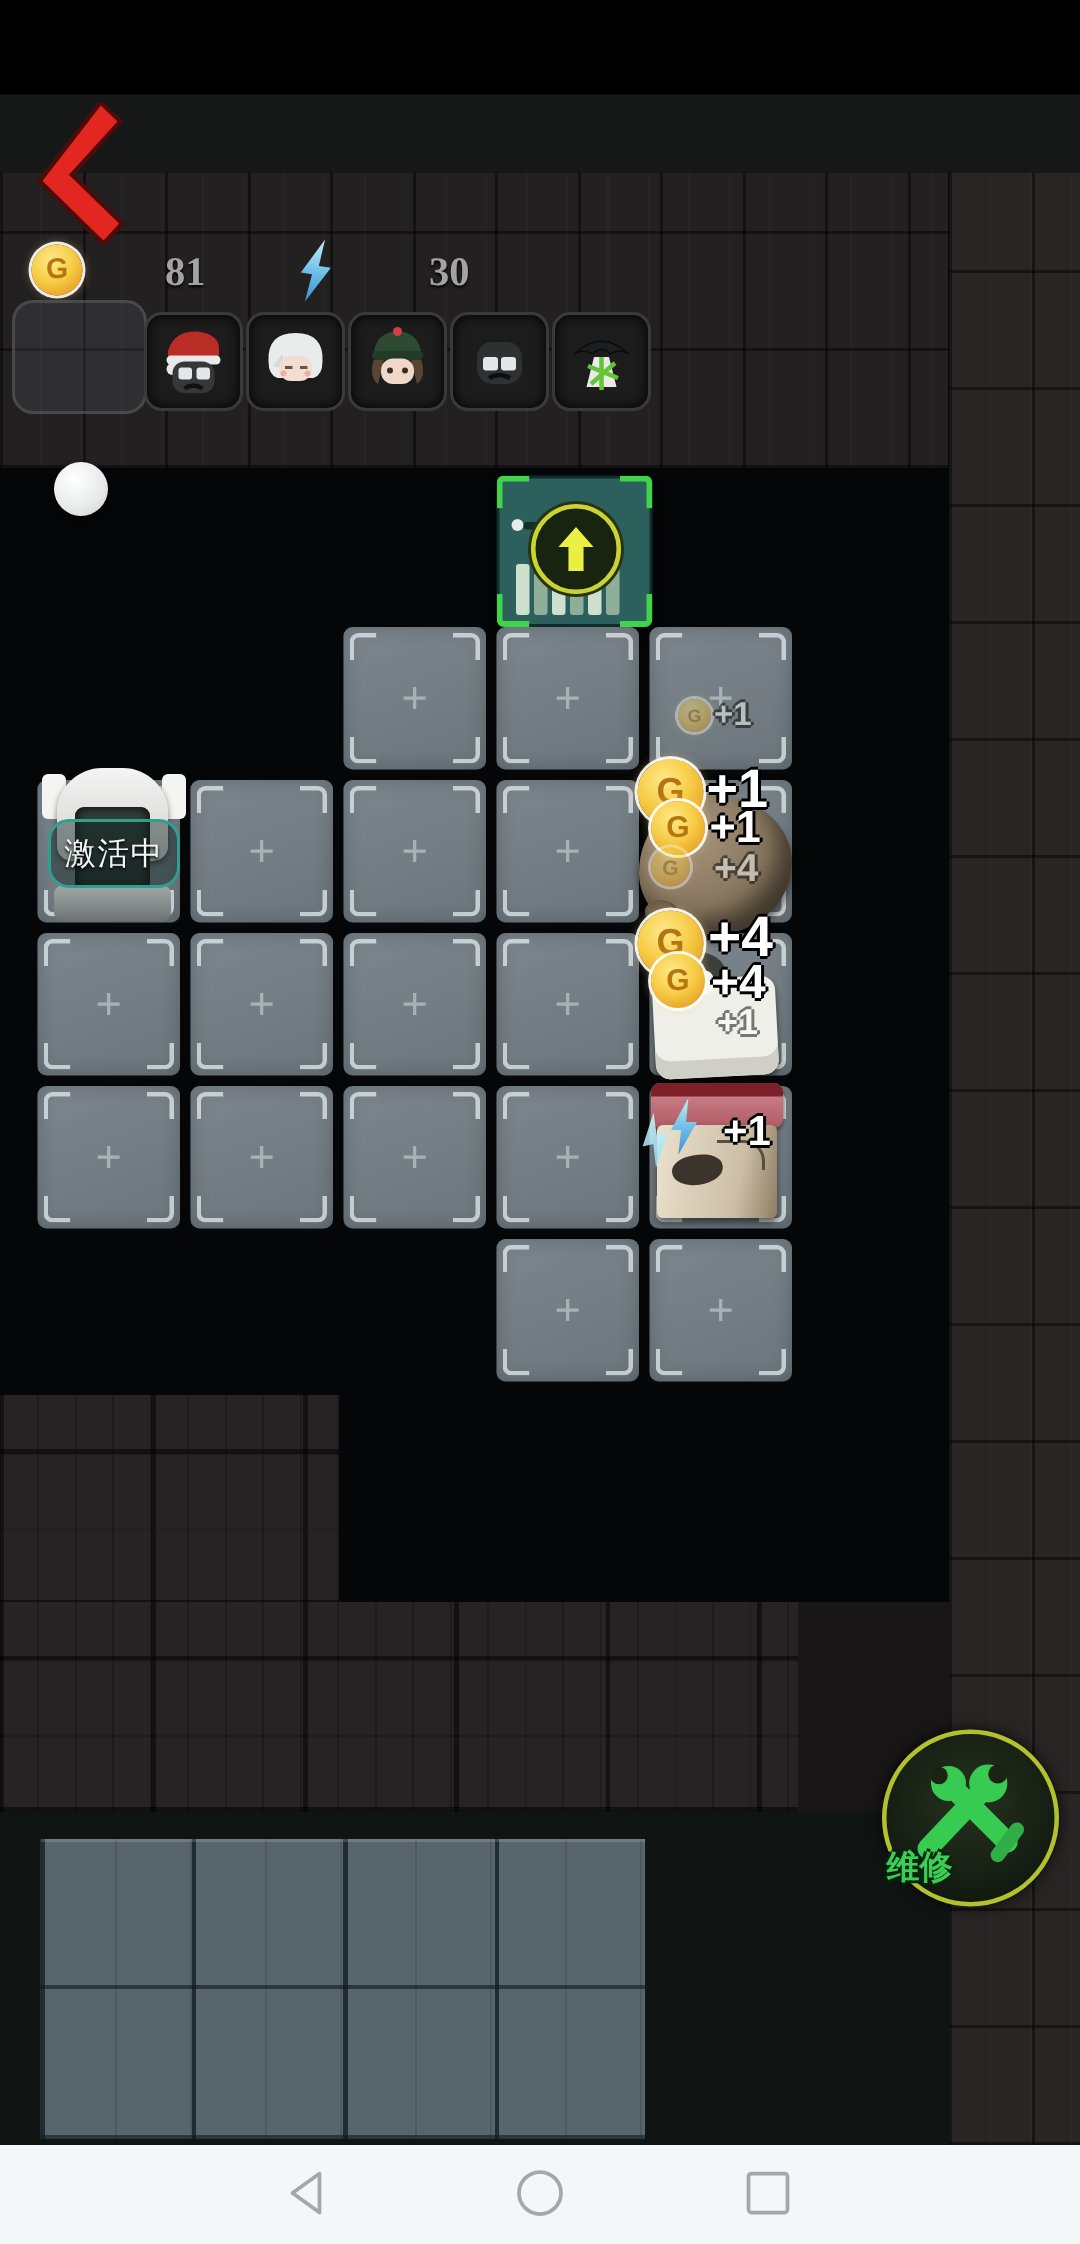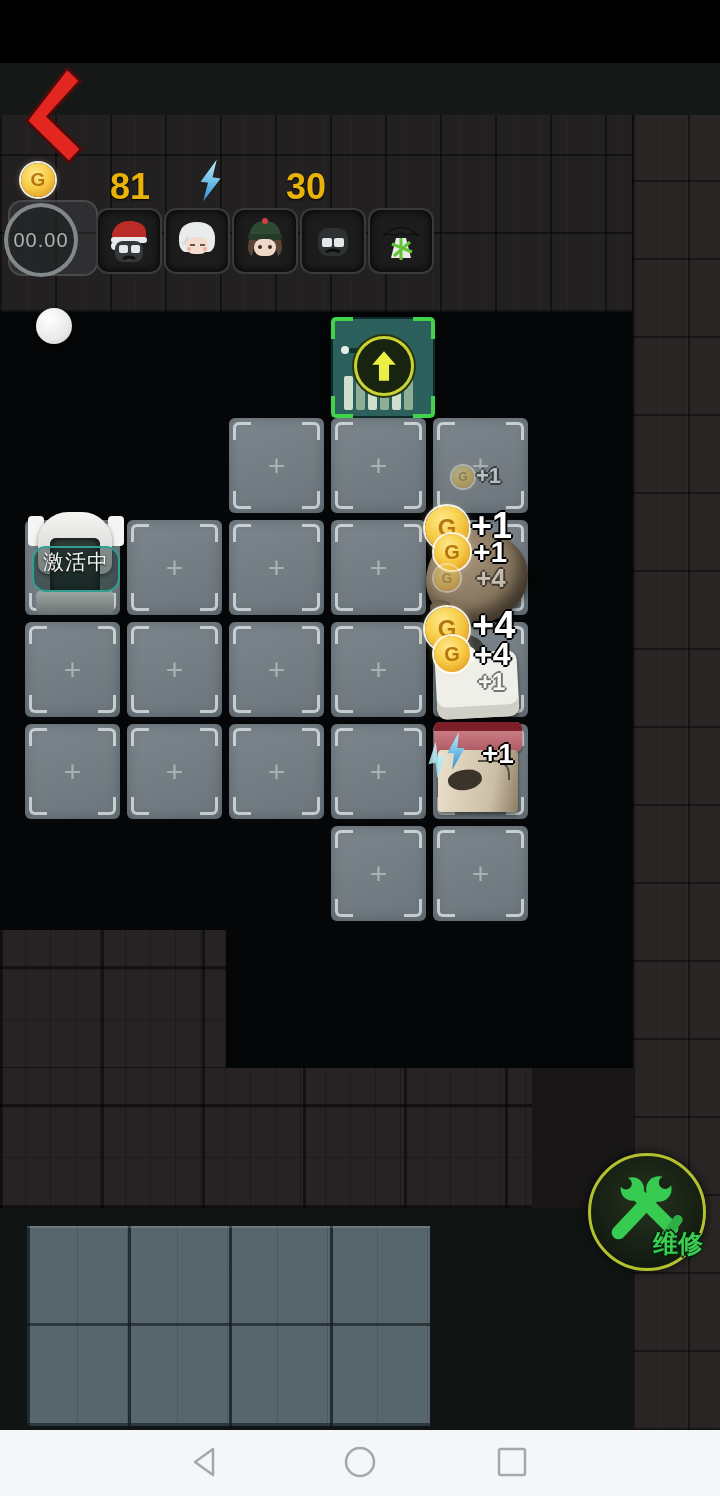--- a/index.html
+++ b/index.html
@@ -28,21 +28,21 @@
   .bottom-room{left:0;top:1208px;width:633px;height:222px;background:#101514;}
   .floor{left:27px;top:1226px;width:403px;height:200px;background-color:#57666d;
     background-image:
       repeating-linear-gradient(90deg, rgba(15,25,30,.75) 0 3px, transparent 3px 101px),
       repeating-linear-gradient(0deg, rgba(15,25,30,.6) 0 3px, transparent 3px 100px),
       repeating-linear-gradient(90deg, rgba(0,0,0,.12) 0 1px, transparent 1px 50px);
     box-shadow:inset 0 2px 0 rgba(255,255,255,.14);}
   .status-black{left:0;top:0;width:720px;height:63px;background:#000;}
 
   
-  .hud-num{color:#eab308;font-size:36px;font-weight:bold;text-shadow:0 1px 2px #000;}
+  .hud-num{color:#a3a3a3;font-size:27px;font-weight:bold;text-shadow:0 1px 2px #000;font-family:Liberation Serif, serif;}
   #coins-value{left:110px;top:166px;}
   #energy-value{left:286px;top:166px;}
   .coin{position:absolute;border-radius:50%;
     background:radial-gradient(circle at 40% 32%, #ffe98c, #f7cd47 45%, #eaa92a 75%, #d9941f);
     box-shadow:0 0 0 2px rgba(255,255,255,.9),0 0 7px rgba(255,220,120,.55);
     display:flex;align-items:center;justify-content:center;
     color:#b5750f;font-weight:bold;}
   .coin.faded{opacity:.45;}
   .bolt{position:absolute;background:linear-gradient(180deg,#c2eff4,#62b8e6 60%,#3d8fd2);
     clip-path:polygon(62% 0,14% 56%,42% 56%,34% 100%,86% 42%,56% 42%);}
@@ -93,21 +93,21 @@
   
   .machine{left:28px;top:510px;width:96px;height:108px;}
   .machine .dome{position:absolute;left:10px;top:2px;width:74px;height:62px;border-radius:30px 30px 10px 10px;
     background:linear-gradient(180deg,#f4f4f2,#cfd2d0);box-shadow:0 2px 4px rgba(0,0,0,.5);}
   .machine .wing{position:absolute;top:6px;width:16px;height:30px;background:#f4f4f2;border-radius:4px;}
   .machine .panel{position:absolute;left:22px;top:28px;width:50px;height:56px;border-radius:6px;
     background:linear-gradient(180deg,#36423d,#242d2a);box-shadow:inset 0 0 8px #000;}
   .machine .base{position:absolute;left:8px;top:80px;width:78px;height:24px;border-radius:6px;
     background:linear-gradient(180deg,#a2a8a6,#6e7474);}
   .badge{left:32px;top:546px;width:84px;height:42px;border:2px solid #2f9f90;border-radius:14px;
-    background:rgba(15,35,33,.45);display:flex;justify-content:center;
+    background:rgba(15,35,33,.45);display:flex;align-items:center;justify-content:center;
     color:#f2f5f4;font-size:21px;letter-spacing:1px;text-shadow:0 1px 2px #000;}
   .rock{left:426px;top:530px;width:102px;height:94px;
     border-radius:48% 52% 55% 45% / 55% 48% 52% 45%;
     background:radial-gradient(circle at 35% 28%,#a6947c,#87765f 52%,#5d5142 88%);
     box-shadow:inset -8px -10px 14px rgba(30,24,16,.55),0 4px 5px rgba(0,0,0,.5);}
   .pebble{left:430px;top:600px;width:22px;height:16px;border-radius:50% 60% 50% 50%;
     background:#6b5d4b;box-shadow:inset -2px -3px 4px rgba(0,0,0,.5);}
   .bed{left:430px;top:634px;width:94px;height:88px;}
   .bed .mattress{position:absolute;left:6px;top:18px;width:82px;height:66px;border-radius:10px;
     background:#efefe9;transform:rotate(-3deg);box-shadow:inset 0 -12px 0 #cfcfc6,0 3px 4px rgba(0,0,0,.5);}
@@ -130,22 +130,22 @@
 
   
   .reward-label{position:absolute;color:#fff;font-weight:bold;
     text-shadow:-2px 0 0 #000,2px 0 0 #000,0 -2px 0 #000,0 2px 0 #000,-1px -1px #000,1px 1px #000;}
   .reward-label.faded{opacity:.5;}
 
   
   .repair{left:588px;top:1153px;width:112px;height:112px;border-radius:50%;
     background:radial-gradient(circle at 50% 40%,#26331f,#121a10 75%);
     border:3px solid #b3c22c;box-shadow:0 0 10px rgba(0,0,0,.8);}
-  .repair-label{position:absolute;left:0;right:0;bottom:8px;text-align:right;
-    color:#3bcd54;font-size:25px;font-weight:bold;
+  .repair-label{position:absolute;left:0;right:0;bottom:8px;text-align:left;
+    color:#3bcd54;font-size:22px;font-weight:bold;
     text-shadow:-2px 0 #06230b,2px 0 #06230b,0 -2px #06230b,0 2px #06230b;font-family:Liberation Serif, serif;}
 
   
   .navbar{left:0;top:1430px;width:720px;height:66px;background:#f4f7f7;}
   .nav-ico{position:absolute;top:15px;}
 
   .txt{position:absolute;}
 </style>
 </head>
 <body>
@@ -168,23 +168,20 @@
 
   <div class="coin abs" style="left:21px;top:163px;width:34px;height:34px;font-size:19px">
       <span>G</span>
     </div>
   <div class="txt hud-num" id="coins-value">81</div>
 
   <div class="bolt" style="left:197px;top:159px;width:27px;height:43px;transform:rotate(8deg)"></div>
   <div class="txt hud-num" id="energy-value">30</div>
 
   <div class="abs timer-slot"></div>
-  <div class="abs timer">
-    <span>00.00</span>
-  </div>
 
   <div class="slot" style="left:96px">
     <svg width="54" height="54" viewBox="0 0 54 54">
       <path d="M10 20 Q14 6 30 7 Q45 9 44 20 L44 26 L10 26 Z" fill="#b92d26"></path>
       <rect x="9" y="23" width="36" height="6" rx="3" fill="#e9e9e9"></rect>
       <circle cx="13" cy="32" r="4" fill="#e9e9e9"></circle>
       <rect x="13" y="27" width="28" height="21" rx="8" fill="#35383a"></rect>
       <rect x="17" y="31" width="9" height="8" rx="2" fill="#e3e7e8"></rect>
       <rect x="29" y="31" width="9" height="8" rx="2" fill="#e3e7e8"></rect>
       <path d="M21 45 Q27 41 33 45" stroke="#111" stroke-width="3" fill="none"></path>

